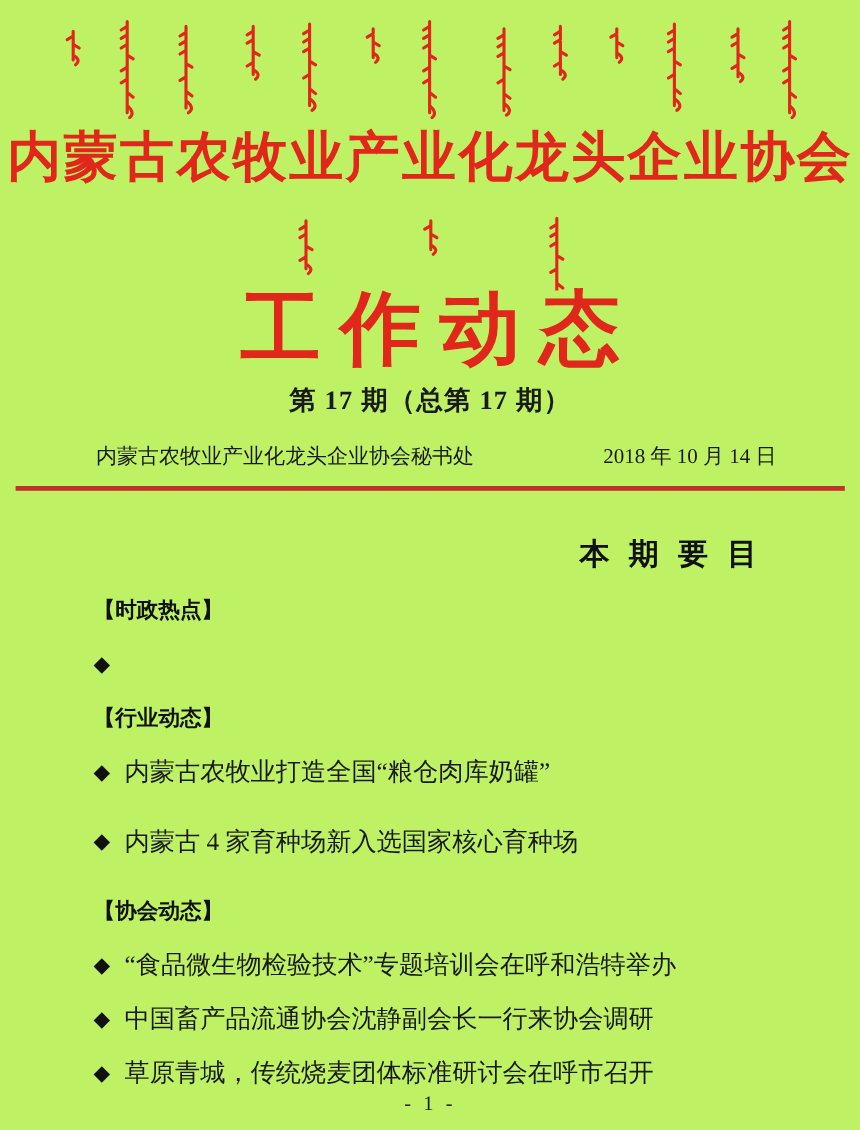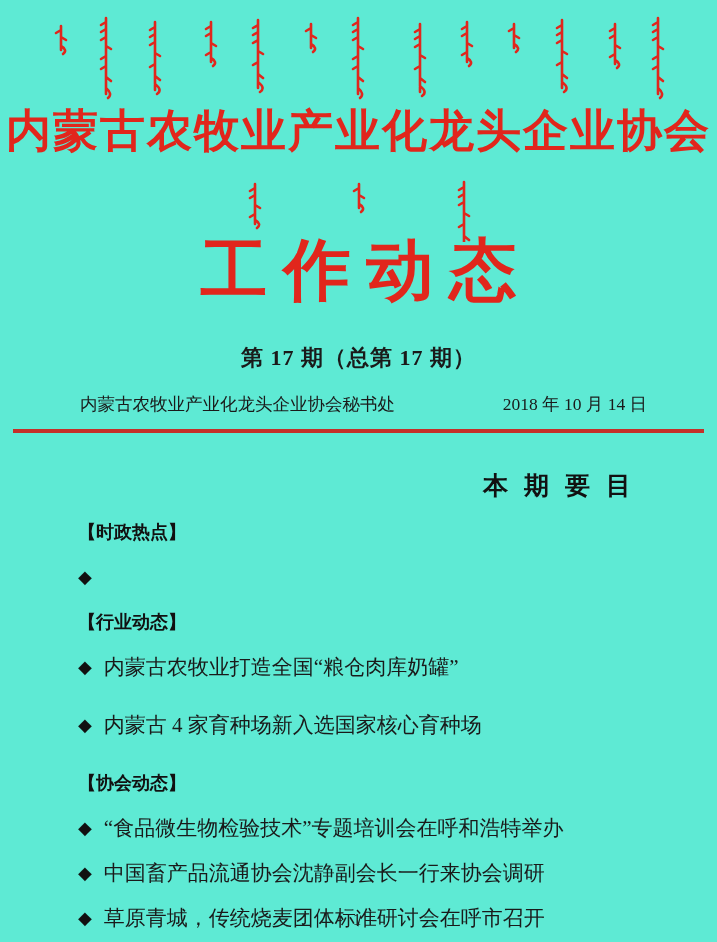--- a/index.html
+++ b/index.html
@@ -1,36 +1,36 @@
 <!DOCTYPE html>
 <html><head>
 <meta charset="utf-8">
 <style>
   html,body { margin:0; padding:0; background:#ffffff; }
   .page {
     position:relative; width:717px; height:942px; margin:0 auto;
-    background:#5eead4; overflow:hidden;
+    background:#bef264; overflow:hidden;
     font-family:"Liberation Serif", serif; color:#1a1a1a;
   }
   
   .mongol-top { display:block; margin:14px auto 0; }
   .mongol-mid { display:block; margin:20px auto 0; }
   
   .org-title {
     margin:2px 0 0; text-align:center; color:#e1261c;
     font-family:"Liberation Serif", serif; font-weight:bold;
     font-size:45px; line-height:1.2; letter-spacing:2px;
   }
   .bulletin-title {
     margin:-4px 0 0; text-align:center; color:#e1261c;
-    font-family:Liberation Mono, monospace; font-weight:900;
+    font-family:Liberation Serif, serif; font-weight:900;
     font-size:67px; line-height:1.12; letter-spacing:16px; padding-left:16px;
   }
   .issue-line {
-    margin-top:31px; text-align:center; font-weight:bold;
+    margin-top:7px; text-align:center; font-weight:bold;
     font-size:22px; line-height:1.3; letter-spacing:1px;
   }
   .issuer-row {
     margin:19px 70px 0 80px; display:flex; justify-content:space-between;
     font-size:17.5px; line-height:1.4;
   }
   .rule { height:3.5px; background:#c5302a; margin:13px 13px 0 13px; }
   
   .toc { padding:0 70px 0 78px; }
   .toc-title {

